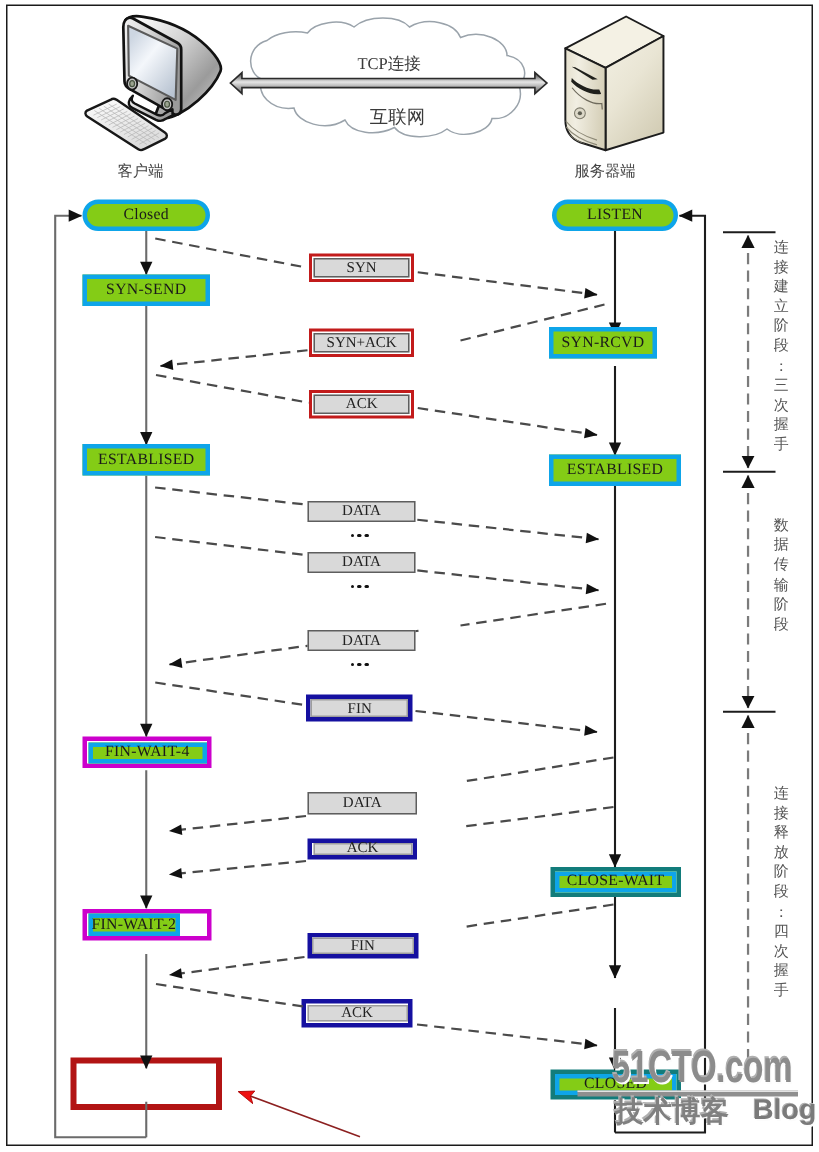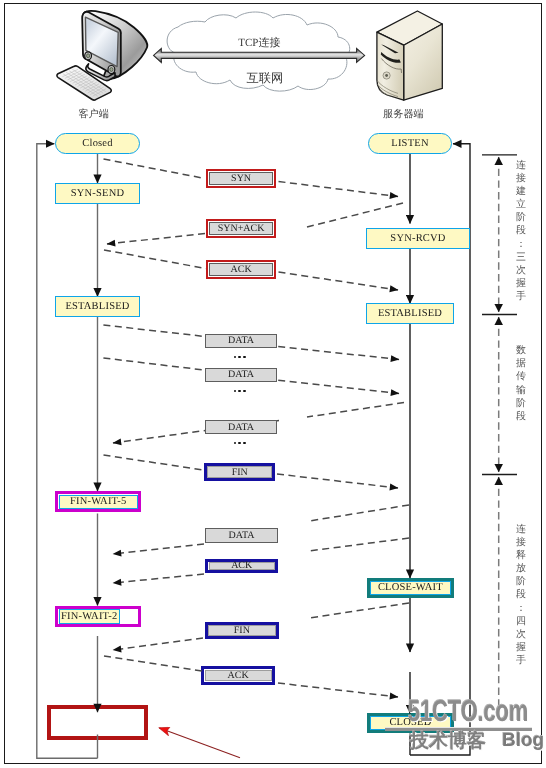--- a/index.html
+++ b/index.html
@@ -7,22 +7,22 @@
   body{width:546px;height:768px;overflow:hidden;
        font-family:"Liberation Serif",serif;
        -webkit-font-smoothing:antialiased;
        text-rendering:geometricPrecision;}
   #root{position:relative;width:546px;height:768px;background:#fff;}
   #frame{position:absolute;left:4px;top:3px;width:538px;height:761px;
          border:1.5px solid #1a1a1a;box-sizing:border-box;}
   svg{position:absolute;left:0;top:0;overflow:visible;}
 
   
-  .sbox{position:absolute;z-index:4;box-sizing:border-box;background:#fef9c3;
-        border:1px solid #0ea5e9;display:flex;align-items:center;
+  .sbox{position:absolute;z-index:4;box-sizing:border-box;background:#84cc16;
+        border:3px solid #0ea5e9;display:flex;align-items:center;
         justify-content:center;font-size:10.5px;color:#1a1a1a;
         letter-spacing:.2px;white-space:nowrap;}
   .sbox.round{border-radius:11px;}
   .outer{position:absolute;z-index:1;box-sizing:border-box;background:#fff;}
 
   
   .pbox{position:absolute;z-index:4;box-sizing:border-box;background:#d9d9d9;
         border:1px solid #5e5e5e;display:flex;align-items:center;
         justify-content:center;font-size:10px;color:#222;
         white-space:nowrap;}
@@ -297,29 +297,29 @@
     </g>
 
     <line x1="240" y1="757.8" x2="159.5" y2="728" stroke="#8c2020" stroke-width="1.05" marker-end="url(#ahr)"></line>
   </svg>
 
   <div class="sbox round" style="left:55px;top:133px;width:85px;height:21px;">Closed</div>
   <div class="sbox" style="left:55px;top:182.5px;width:85px;height:21px;">SYN-SEND</div>
   <div class="sbox" style="left:55px;top:296px;width:85px;height:21px;">ESTABLISED</div>
 
   <div class="outer" style="left:54.7px;top:491px;width:86.7px;height:21.2px;border:3.8px solid #cc00cc;"></div>
-  <div class="sbox" style="left:58.7px;top:494.7px;width:79px;height:14.5px;">FIN-WAIT-5</div>
+  <div class="sbox" style="left:58.7px;top:494.7px;width:79px;height:14.5px;">FIN-WAIT-4</div>
 
   <div class="outer" style="left:54.7px;top:605.5px;width:86.7px;height:21.2px;border:3.8px solid #cc00cc;"></div>
   <div class="sbox" style="left:58.7px;top:609.2px;width:61px;height:14.5px;">FIN-WAIT-2</div>
 
   <div class="outer" style="left:47px;top:705px;width:100.8px;height:35.2px;border:4.5px solid #b21414;"></div>
 
   <div class="sbox round" style="left:368px;top:133px;width:84px;height:21px;">LISTEN</div>
-  <div class="sbox" style="left:366px;top:228px;width:104px;height:21px;">SYN-RCVD</div>
+  <div class="sbox" style="left:366px;top:218px;width:72px;height:21px;">SYN-RCVD</div>
   <div class="sbox" style="left:366px;top:303px;width:88px;height:21px;">ESTABLISED</div>
 
   <div class="outer" style="left:366.7px;top:577.8px;width:87.5px;height:20.2px;border:3px solid #127c7b;"></div>
   <div class="sbox" style="left:370px;top:580.7px;width:80.8px;height:14px;">CLOSE-WAIT</div>
 
 
   <div class="outer" style="left:366.7px;top:713px;width:87.5px;height:20.2px;border:3px solid #127c7b;"></div>
   <div class="sbox" style="left:370px;top:715.9px;width:80.8px;height:14px;">CLOSED</div>
 
   <div class="outer" style="left:205.9px;top:168.5px;width:70.4px;height:19.4px;border:2.8px solid #c21b1b;"></div>

